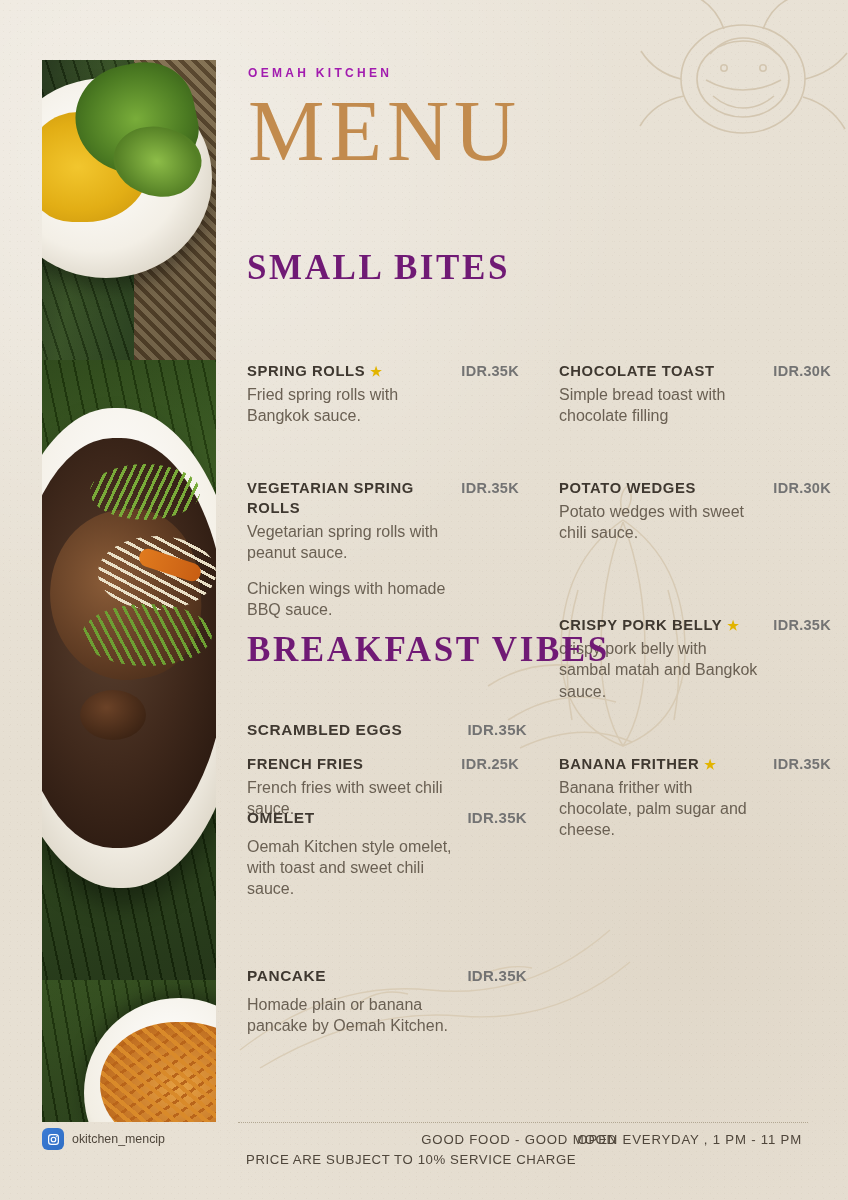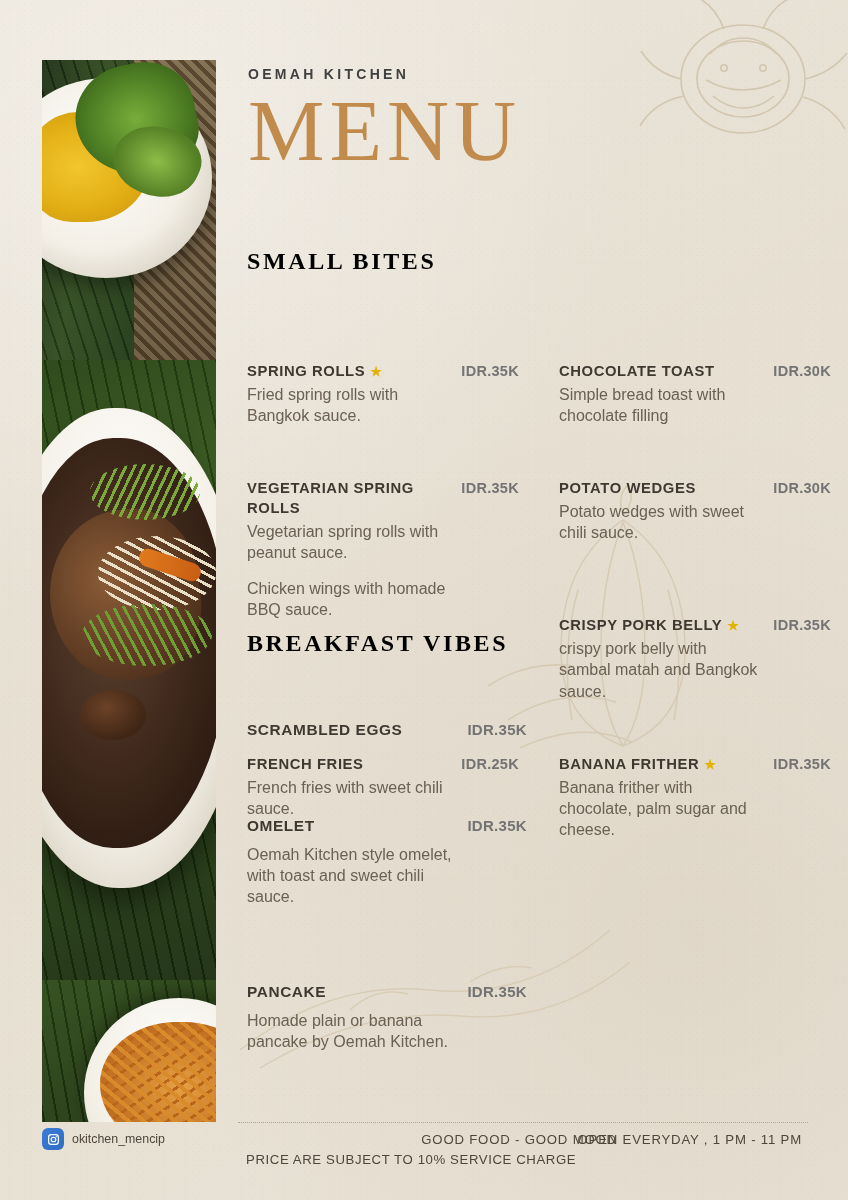--- a/index.html
+++ b/index.html
@@ -175,63 +175,63 @@
       repeating-linear-gradient(40deg, #d98a2a 0 4px, rgba(0,0,0,0) 4px 10px),
       repeating-linear-gradient(-35deg, #b9651a 0 3px, rgba(0,0,0,0) 3px 11px),
       radial-gradient(ellipse at 50% 50%, #e6a144 0%, #b9651a 80%);
     border-radius: 50% 50% 45% 55%;
   }
 
   
   .brand {
     position: absolute;
     left: 248px; top: 66px;
-    font-size: 14px;
+    font-size: 12px;
     letter-spacing: 3.3px;
     font-weight: bold;
-    color: #404040;
+    color: #a21caf;
   }
   .menu-title {
     position: absolute;
     left: 248px; top: 88px;
     font-family: "Liberation Serif", serif;
     font-size: 86px;
     letter-spacing: 5px;
     color: #c28b4e;
     line-height: 1;
   }
 
   
   .section-title {
     position: absolute;
     font-family: "Liberation Serif", serif;
     font-weight: bold;
-    font-size: 24px;
+    font-size: 35px;
     letter-spacing: 2.6px;
-    color: #000000;
+    color: #701a75;
   }
   #sec-small { left: 247px; top: 248px; }
   #sec-breakfast { left: 247px; top: 630px; }
 
   
   .items {
     position: absolute;
     display: grid;
     column-gap: 40px;
   }
   #grid-small {
     left: 247px; top: 322px; width: 560px;
     grid-template-columns: 272px 272px;
     grid-auto-rows: min-content;
     row-gap: 13px;
   }
   #grid-breakfast {
     left: 247px; top: 680px; width: 280px;
     grid-template-columns: 280px;
-    row-gap: 35px;
+    row-gap: 27px;
   }
   .item { }
   .item-head {
     display: flex;
     align-items: baseline;
     justify-content: space-between;
     gap: 6px;
   }
   .item-name {
     font-size: 14.8px;

